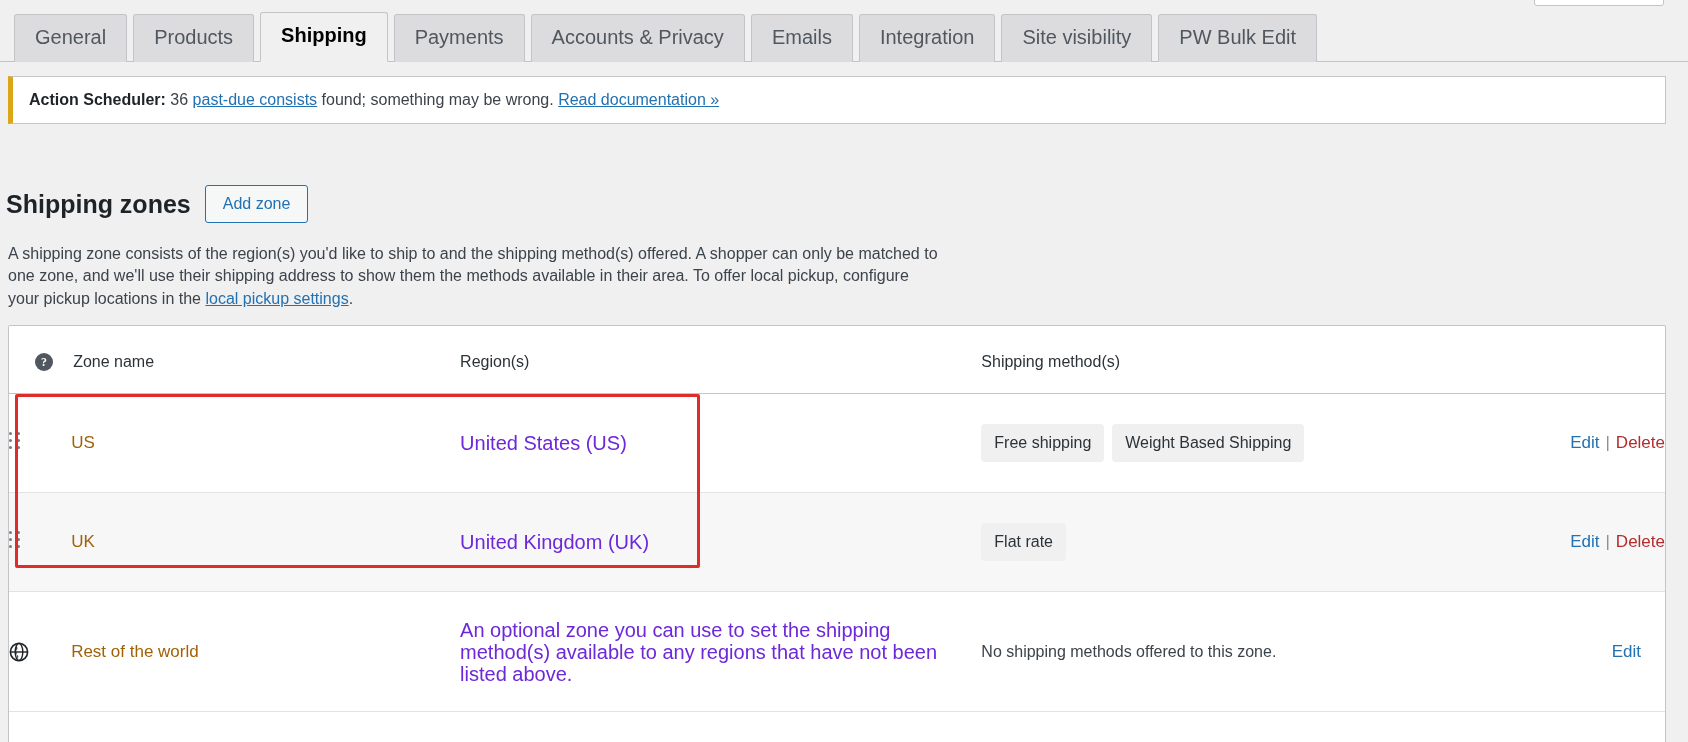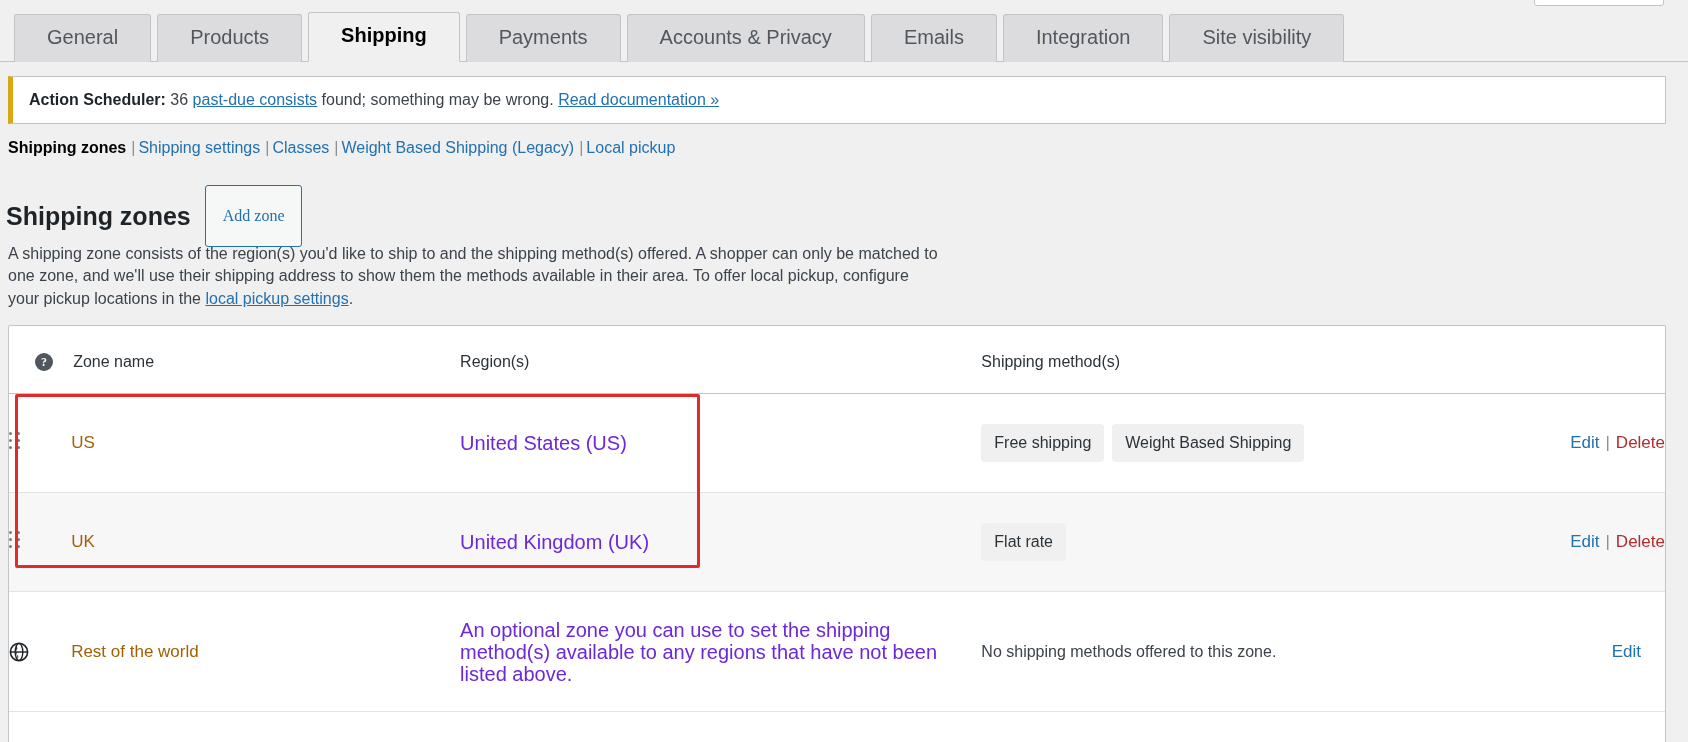--- a/index.html
+++ b/index.html
@@ -33,21 +33,21 @@
     top: 0; left: 0; right: 0;
     height: 62px;
     padding-left: 14px;
     border-bottom: 1px solid #c3c4c7;
     display: flex;
     align-items: flex-end;
   }
   .nav-tab {
     display: inline-block;
     margin: 0 6px -1px 0;
-    padding: 9px 32px 11px;
+    padding: 9px 20px 11px;
     font-size: 20px;
     line-height: 1.33;
     font-weight: 400;
     color: #50575e;
     background: #dcdcde;
     border: 1px solid #c3c4c7;
     border-bottom: none;
     border-radius: 3px 3px 0 0;
     white-space: nowrap;
     cursor: pointer;
@@ -98,24 +98,24 @@
     gap: 14px;
   }
   .heading-row h2 {
     margin: 0;
     font-size: 25px;
     line-height: 1.3;
     font-weight: 700;
     color: #1d2327;
   }
   .btn-secondary {
-    font-family: Liberation Serif, serif;
+    font-family: Liberation Sans, sans-serif;
     font-size: 16px;
     line-height: 1;
-    padding: 22px 17px;
+    padding: 10px 17px;
     color: #2271b1;
     background: #f6f7f7;
     border: 1px solid #2271b1;
     border-radius: 3px;
     cursor: pointer;
   }
 
   
   .zone-desc {
     position: absolute;
@@ -253,29 +253,29 @@
 
   <nav class="nav-tab-wrapper" id="tab-bar">
       <a href="#" class="nav-tab">General</a>
       <a href="#" class="nav-tab">Products</a>
       <a href="#" class="nav-tab active">Shipping</a>
       <a href="#" class="nav-tab">Payments</a>
       <a href="#" class="nav-tab">Accounts &amp; Privacy</a>
       <a href="#" class="nav-tab">Emails</a>
       <a href="#" class="nav-tab">Integration</a>
       <a href="#" class="nav-tab">Site visibility</a>
+      <a href="#" class="nav-tab">PW Bulk Edit</a>
     </nav>
 
   <div class="notice">
     <span>
       <strong>Action Scheduler:</strong><span> 36 </span><a href="#">past-due consists</a><span> found; something may be wrong. </span><a href="#">Read documentation »</a>
     </span>
   </div>
 
-  <div class="subsubsub" id="subnav"><span class="cur">Shipping zones</span><span class="sep">|</span><a href="#">Shipping settings</a><span class="sep">|</span><a href="#">Classes</a><span class="sep">|</span><a href="#">Weight Based Shipping (Legacy)</a><span class="sep">|</span><a href="#">Local pickup</a></div>
 
   <div class="heading-row">
     <h2>Shipping zones</h2>
     <button class="btn-secondary">Add zone</button>
   </div>
 
   <p class="zone-desc">
     <span>A shipping zone consists of the region(s) you'd like to ship to and the shipping method(s) offered. A shopper can only be matched to one zone, and we'll use their shipping address to show them the methods available in their area. To offer local pickup, configure your pickup locations in the </span><a href="#">local pickup settings</a><span>.</span>
   </p>
 

